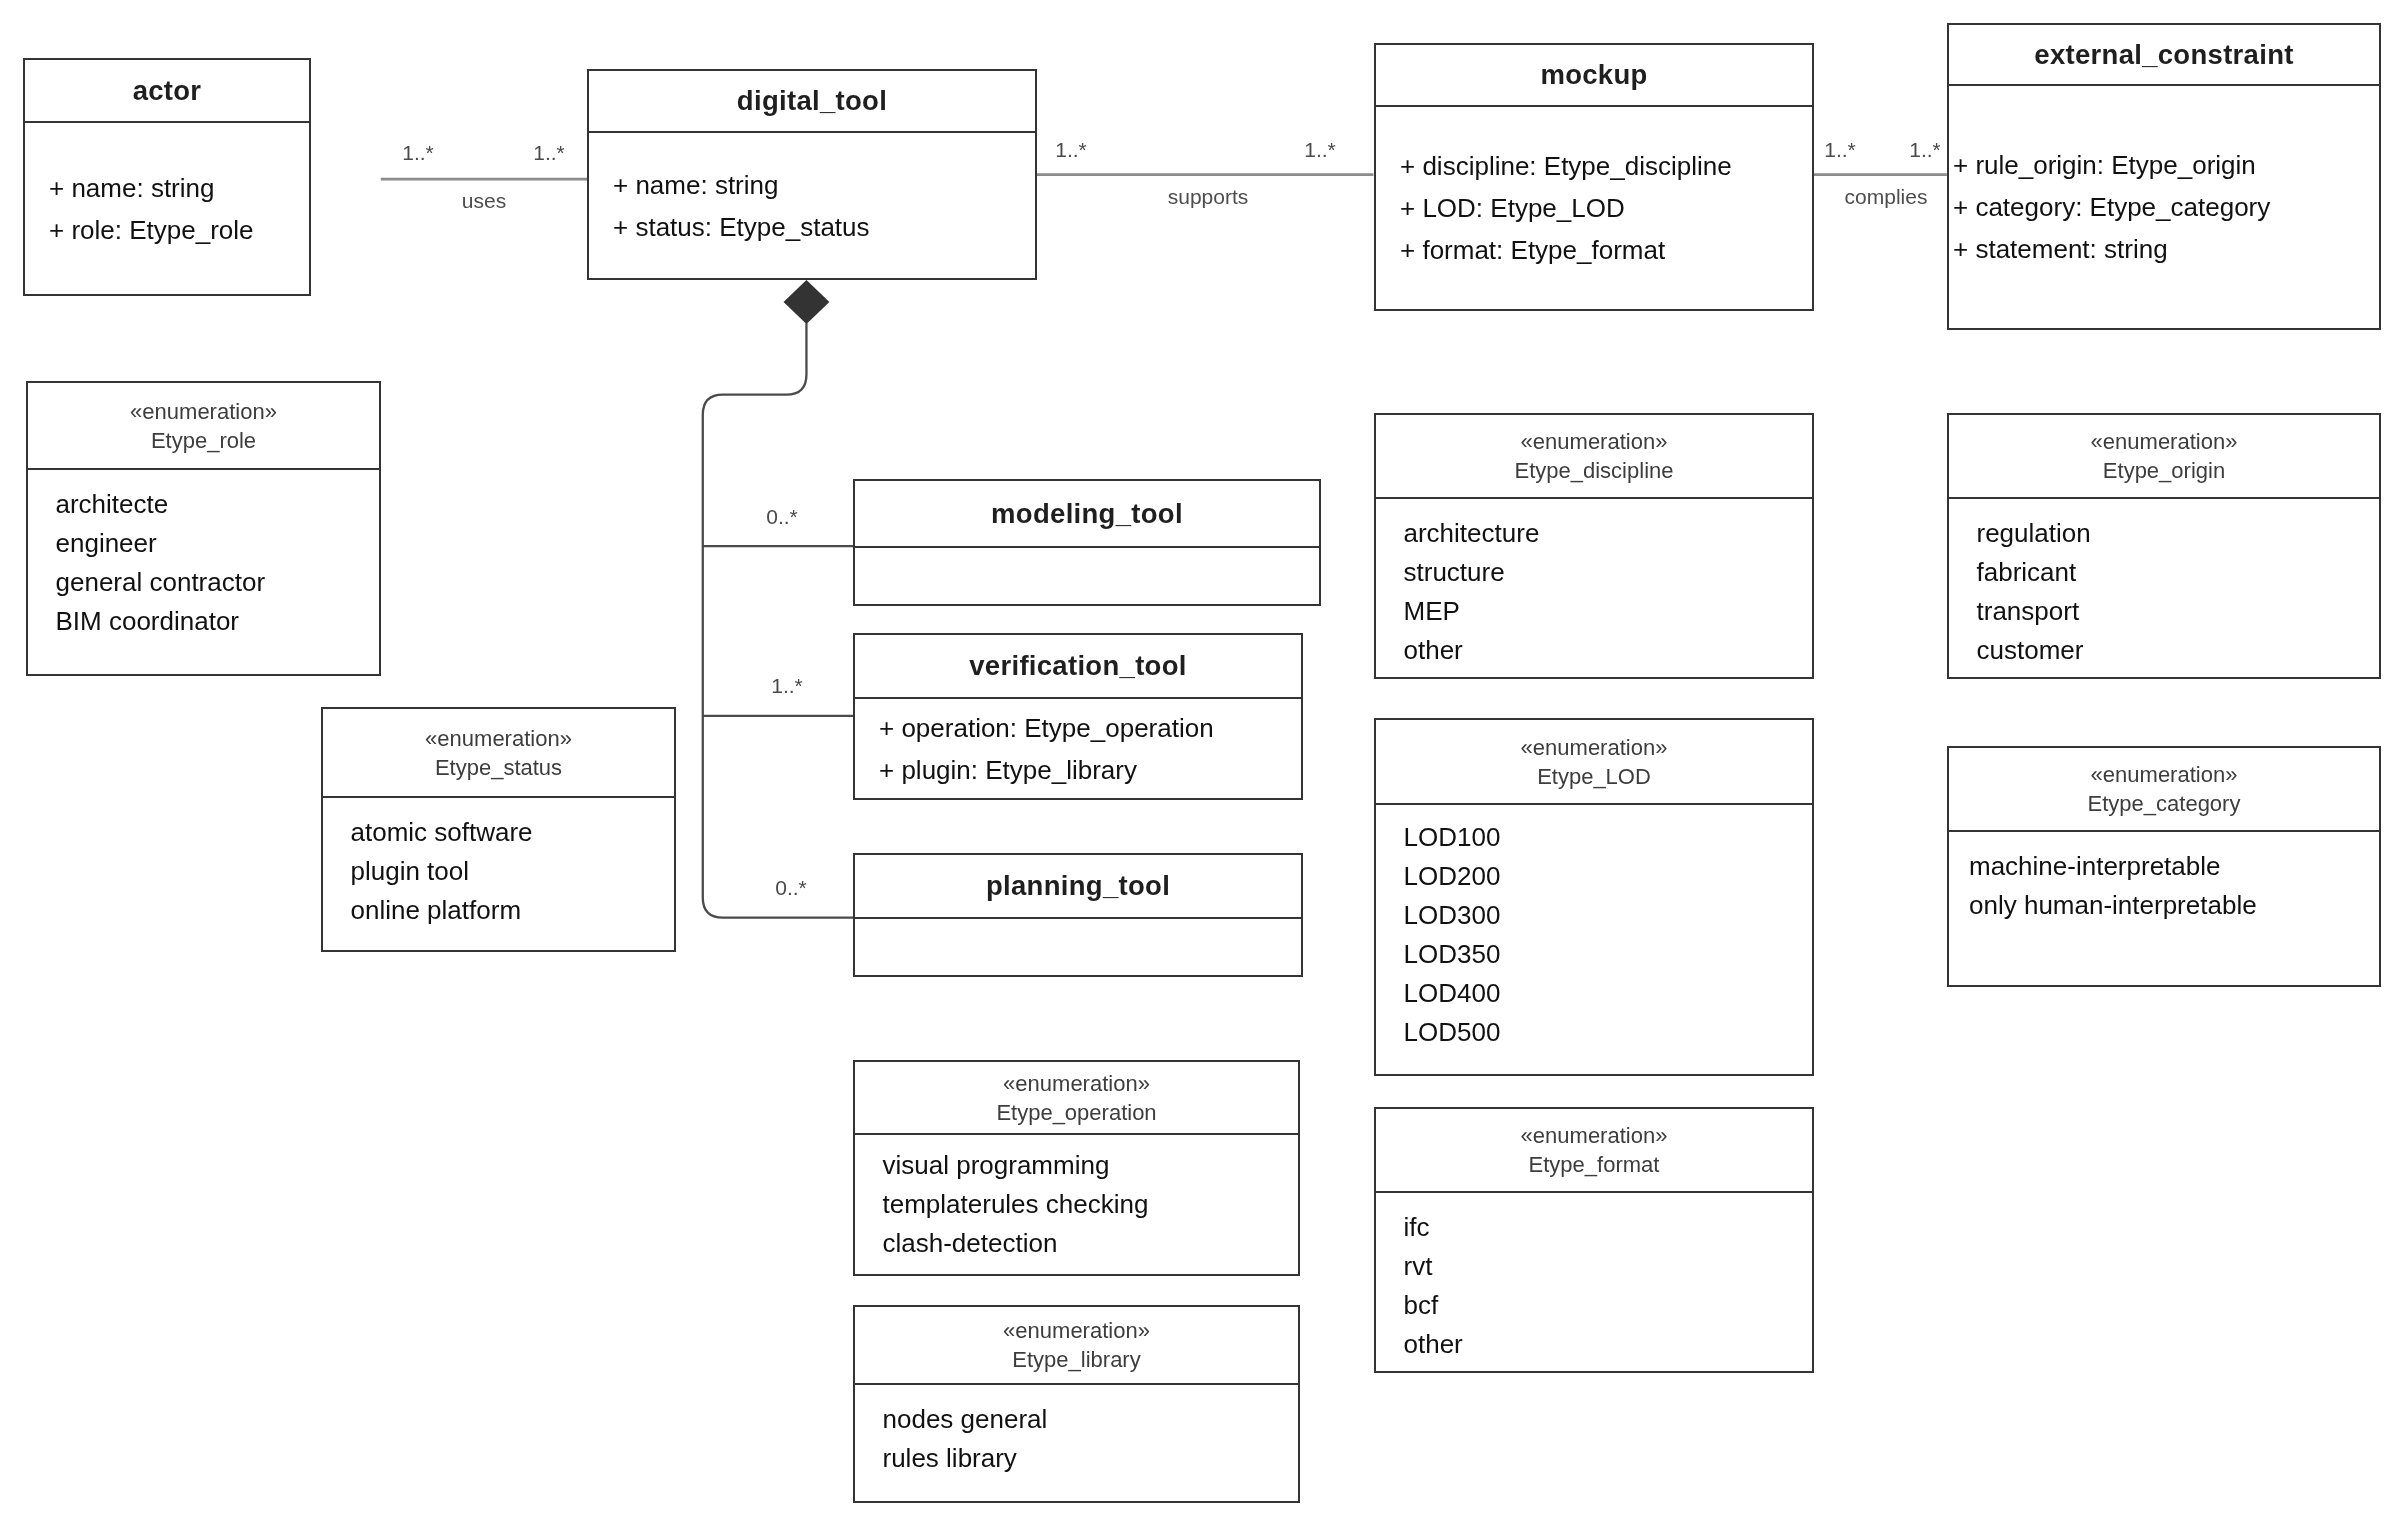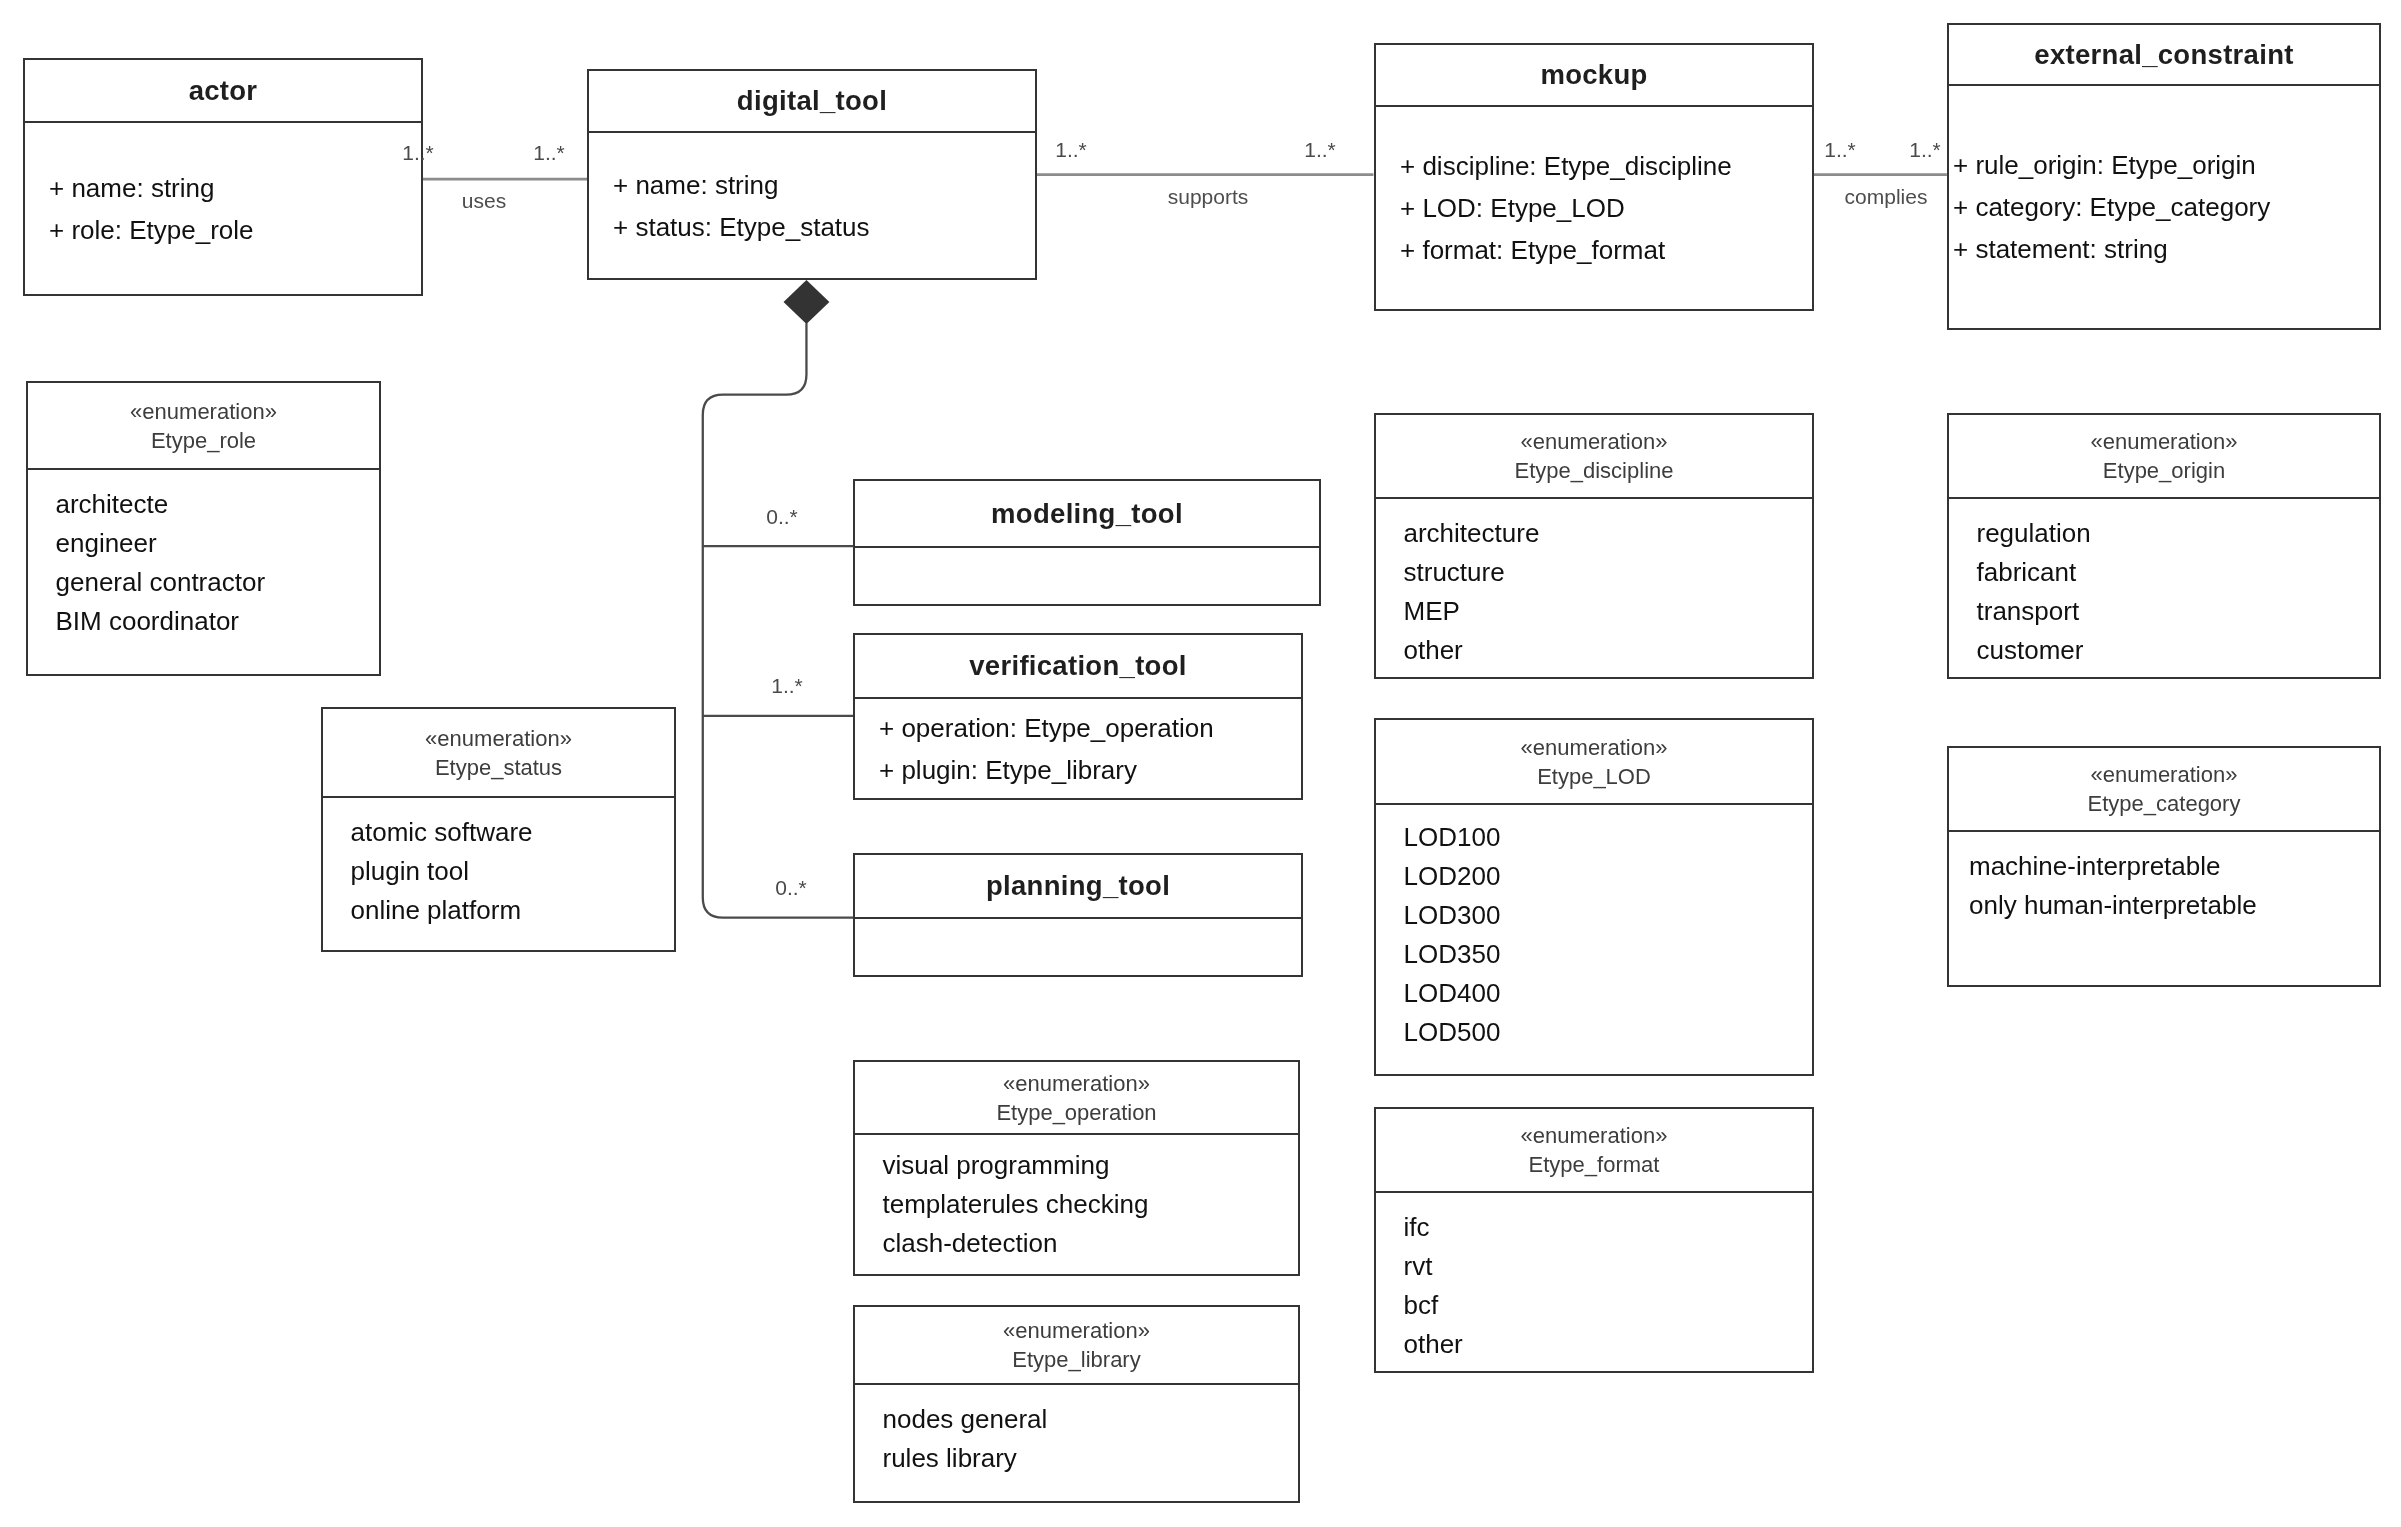--- a/index.html
+++ b/index.html
@@ -63,21 +63,21 @@
   <svg class="wires" width="2401" height="1528" viewBox="0 0 2617 1665">
     <line x1="415" y1="195" x2="640" y2="195" stroke="#8c8c8c" stroke-width="3"></line>
     <line x1="1130" y1="190" x2="1497" y2="190" stroke="#8c8c8c" stroke-width="3"></line>
     <line x1="1977" y1="190" x2="2122" y2="190" stroke="#8c8c8c" stroke-width="3"></line>
     <path d="M879,352 L879,408 Q879,430 857,430 L788,430 Q766,430 766,452 L766,978 Q766,1000 788,1000 L930,1000" fill="none" stroke="#4a4a4a" stroke-width="2.5"></path>
     <line x1="766" y1="595" x2="930" y2="595" stroke="#4a4a4a" stroke-width="2.5"></line>
     <line x1="766" y1="780" x2="930" y2="780" stroke="#4a4a4a" stroke-width="2.5"></line>
     <polygon points="879,305 904,329 879,353 854,329" fill="#333333"></polygon>
   </svg>
 
-  <div class="uml-class" style="left:23px;top:58px;width:400px;height:238px;">
+  <div class="uml-class" style="left:23px;top:58px;width:288px;height:238px;">
     <div class="cls-title" style="height:63px;">actor</div>
     <div class="cls-attrs">
       <div class="attr">+ name: string</div>
       <div class="attr">+ role: Etype_role</div>
     </div>
   </div>
 
   <div class="uml-class" style="left:587px;top:69px;width:450px;height:211px;">
     <div class="cls-title" style="height:62px;">digital_tool</div>
     <div class="cls-attrs">

